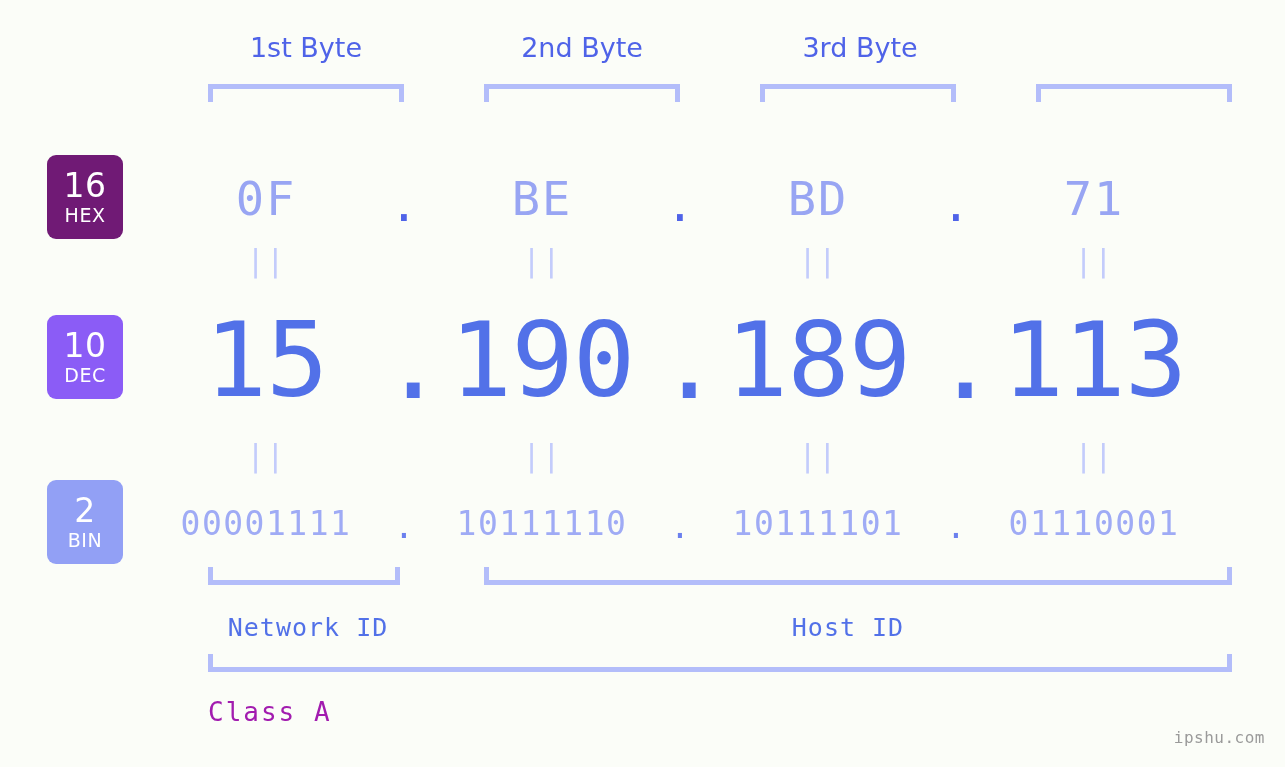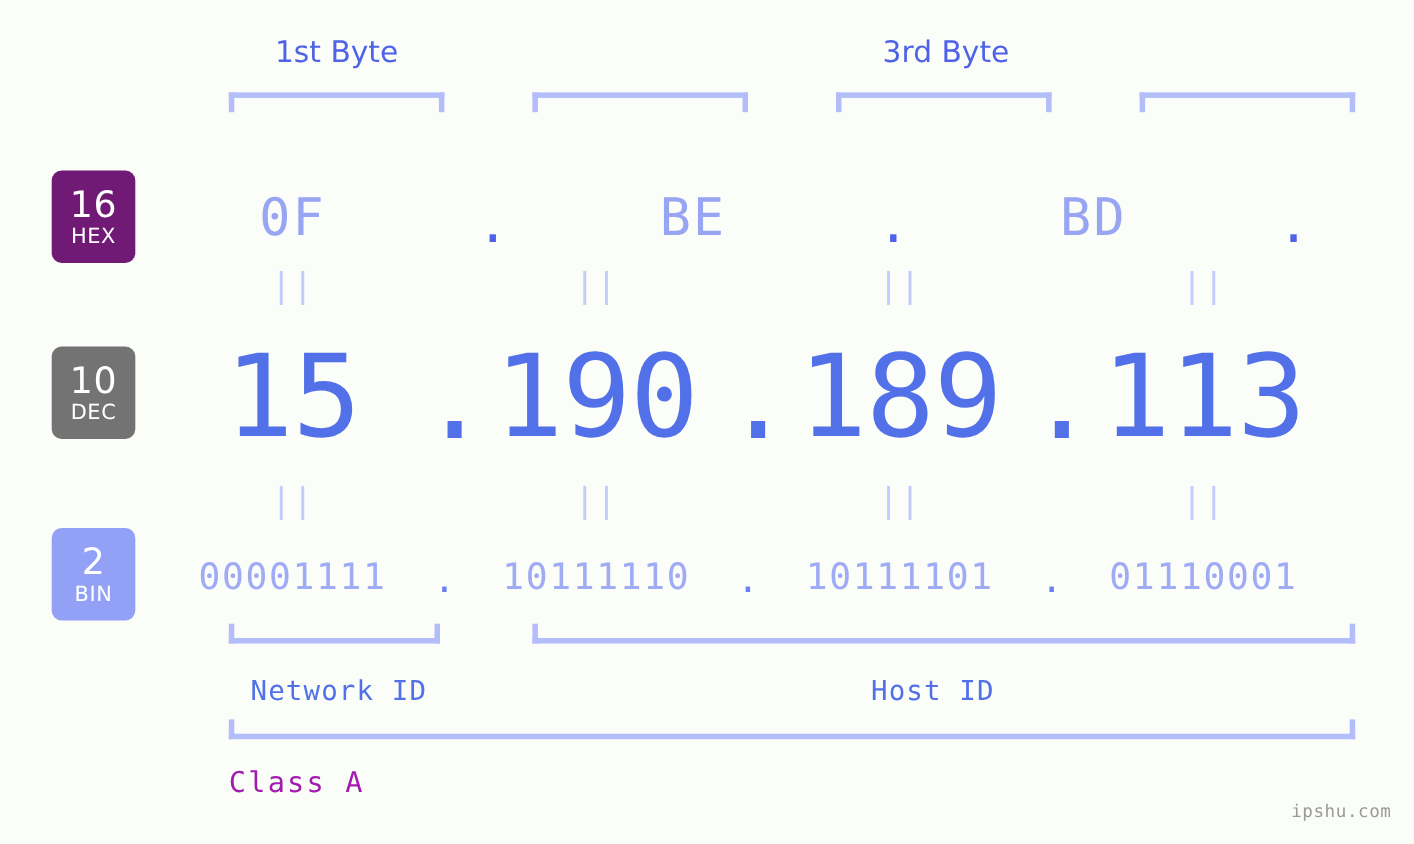--- a/index.html
+++ b/index.html
@@ -84,21 +84,21 @@
   .cell {
     flex: 0 0 auto;
     text-align: center;
   }
   .dot {
     flex: 0 0 auto;
     text-align: center;
   }
 
   
-  .row-hex { top: 152px; height: 92px; gap: 44px; }
+  .row-hex { top: 152px; height: 92px; }
   .row-hex .cell {
     width: 232px;
     font-size: 47px;
     color: #98a5f3;
     letter-spacing: 2px;
   }
   .row-hex .dot {
     width: 44px;
     font-size: 47px;
     color: #4f63e8;
@@ -186,32 +186,33 @@
     color: #9a9a9a;
     letter-spacing: 0.5px;
   }
 </style>
 </head>
 <body>
 
 <div id="stage">
 
   <div class="byte-label" style="left:176px;">1st Byte</div>
+  <div class="byte-label" style="left:452px;">2nd Byte</div>
   <div class="byte-label" style="left:730px;">3rd Byte</div>
 
   <div class="bracket bracket-down" style="left:208px;  top:84px; width:196px;"></div>
   <div class="bracket bracket-down" style="left:484px;  top:84px; width:196px;"></div>
   <div class="bracket bracket-down" style="left:760px;  top:84px; width:196px;"></div>
   <div class="bracket bracket-down" style="left:1036px; top:84px; width:196px;"></div>
 
   <div class="badge" style="top:155px; height:84px; background:#701a75;">
     <span class="num">16</span>
     <span class="nm">HEX</span>
   </div>
-  <div class="badge" style="top:315px; height:84px; background:#737373;">
+  <div class="badge" style="top:315px; height:84px; background:#8b5cf6;">
     <span class="num">10</span>
     <span class="nm">DEC</span>
   </div>
   <div class="badge" style="top:480px; height:84px; background:#92a0f5;">
     <span class="num">2</span>
     <span class="nm">BIN</span>
   </div>
 
   <div class="row row-hex">
     <span class="cell">0F</span>

